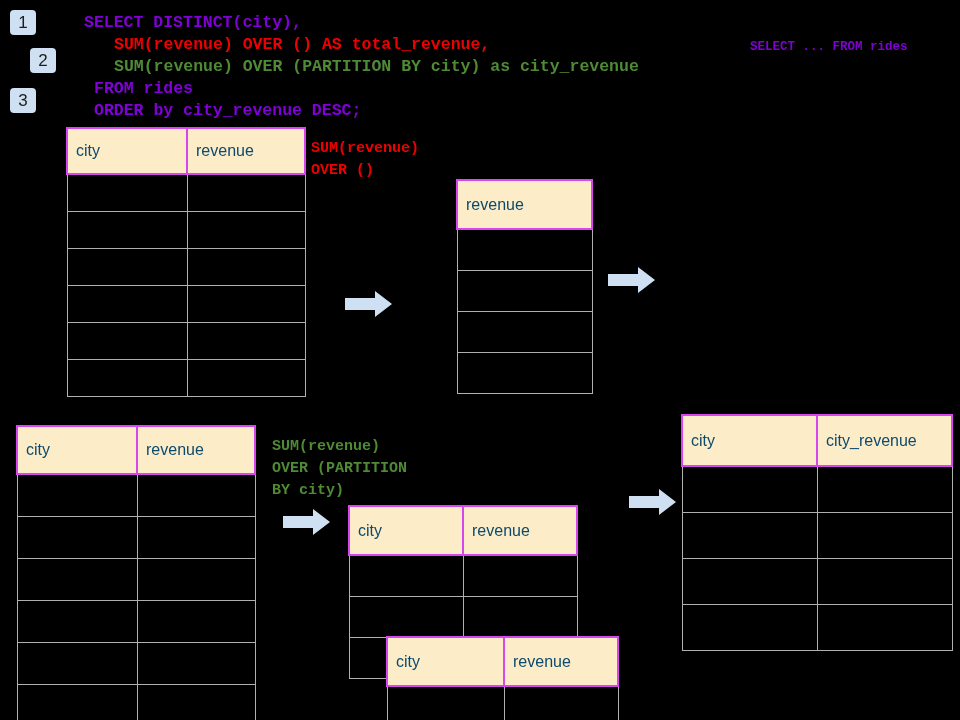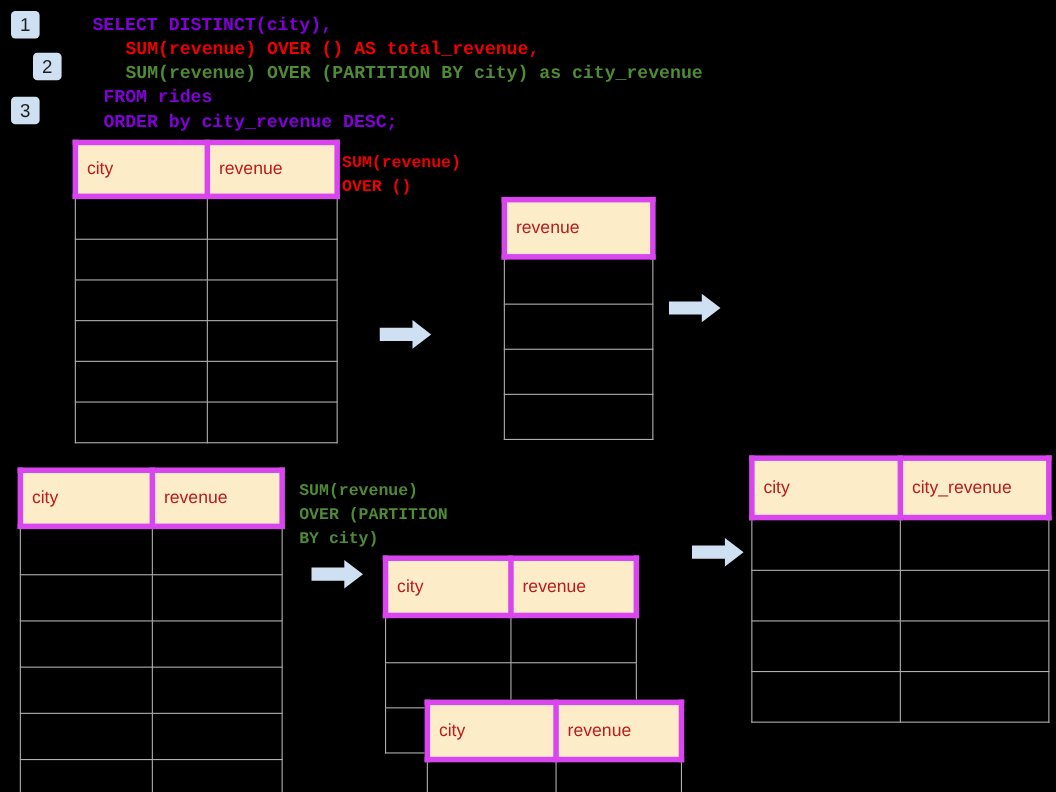--- a/index.html
+++ b/index.html
@@ -76,23 +76,23 @@
     border-collapse: collapse;
     background: #000000;
     table-layout: fixed;
   }
   .tbl td {
     border: 1px solid #b0b0b0;
     padding: 0;
     background: #000000;
   }
   .tbl th {
-    border: 5px solid #d946ef;
+    border: 2px solid #d946ef;
     background: #fdecc8;
-    color: #b91c1c;
+    color: #0c4a6e;
     font-family: "Liberation Sans", sans-serif;
     font-weight: normal;
     font-size: 16px;
     text-align: left;
     padding: 4px 0 4px 8px;
   }
 
   
   .arrow {
     position: absolute;
@@ -105,20 +105,21 @@
 <div id="canvas">
 
   <div id="badges">
       <div class="badge" style="left: 10px; top: 10px; background: rgb(207, 224, 242);">1</div>
       <div class="badge" style="left: 30px; top: 48px; background: rgb(207, 224, 242);">2</div>
       <div class="badge" style="left: 10px; top: 88px; background: rgb(207, 224, 242);">3</div>
     </div>
 
   <div class="code" id="sql-block" style="left:84px; top:12px;"><div class="code-line" style="color: rgb(128, 0, 215); padding-left: 0px;">SELECT DISTINCT(city),</div><div class="code-line" style="color: rgb(238, 0, 0); padding-left: 30px;">SUM(revenue) OVER () AS total_revenue,</div><div class="code-line" style="color: rgb(79, 138, 53); padding-left: 30px;">SUM(revenue) OVER (PARTITION BY city) as city_revenue</div><div class="code-line" style="color: rgb(128, 0, 215); padding-left: 10px;">FROM rides</div><div class="code-line" style="color: rgb(128, 0, 215); padding-left: 10px;">ORDER by city_revenue DESC;</div></div>
 
+  <div class="side-note" id="side-note" style="left: 750px; top: 38px; color: rgb(128, 0, 215);">SELECT ... FROM rides</div>
 
   <div id="annotations">
       <div class="annot" style="left: 311px; top: 138px; color: rgb(238, 0, 0);">SUM(revenue)
 OVER ()</div>
       <div class="annot" style="left: 272px; top: 436px; color: rgb(79, 138, 53);">SUM(revenue)
 OVER (PARTITION
 BY city)</div>
     </div>
 
   <div id="tables">

